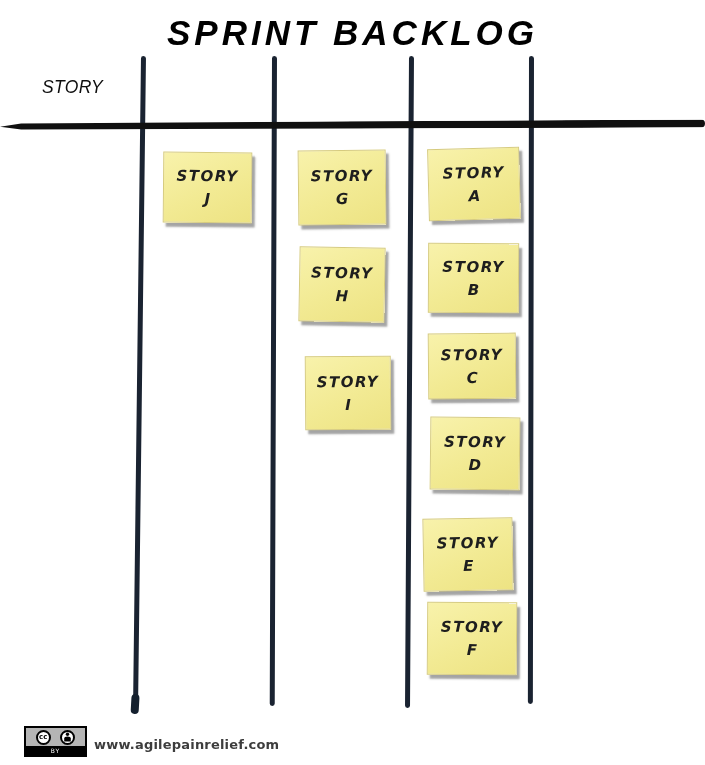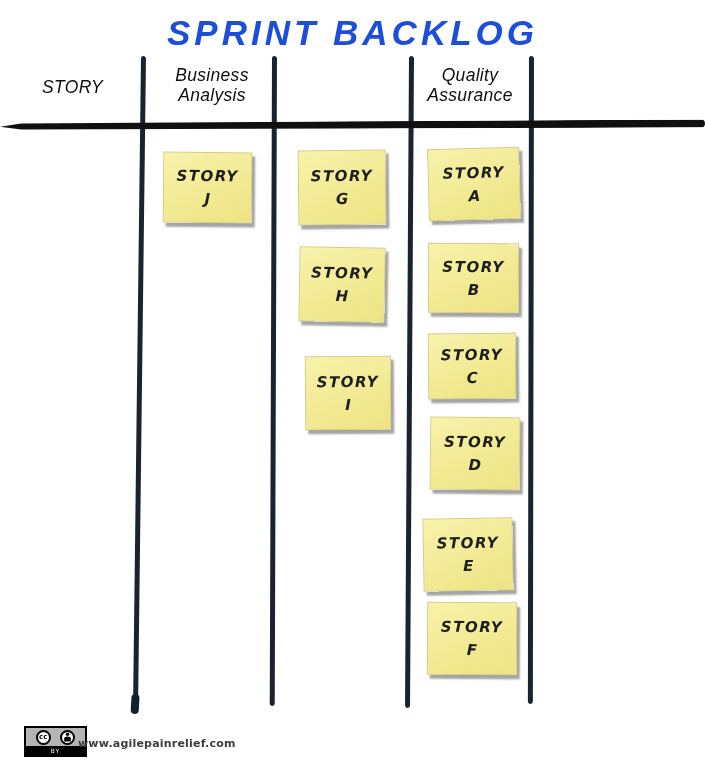--- a/index.html
+++ b/index.html
@@ -6,21 +6,21 @@
   body{
     width:705px;height:765px;background:#ffffff;position:relative;overflow:hidden;
     font-family:"Liberation Sans",sans-serif;color:#141414;
   }
   .board{position:absolute;inset:0;}
 
   
   .title{
     position:absolute;left:0;top:13px;width:705px;text-align:center;
     font-size:35px;font-weight:bold;font-style:italic;letter-spacing:4px;
-    color:#1d4ed8;white-space:nowrap;
+    color:#000000;white-space:nowrap;
   }
 
   
   .col-header{
     position:absolute;text-align:center;font-style:italic;font-size:17.5px;
     line-height:20px;color:#0e0e0e;letter-spacing:.3px;
   }
   .h-story{left:0;top:77px;width:145px;}
   .h-ba{left:150px;top:65px;width:124px;}
   .h-dev{left:279px;top:77px;width:128px;}
@@ -70,34 +70,32 @@
     display:flex;align-items:center;justify-content:center;
     font-size:7px;font-weight:bold;box-sizing:border-box;color:#000;
     font-family:"DejaVu Sans",sans-serif;
   }
   .cc-strip{
     position:absolute;bottom:0;left:0;right:0;height:9px;background:#000;
     color:#fff;font-size:6px;line-height:9px;text-align:center;letter-spacing:1px;
     font-family:"DejaVu Sans",sans-serif;
   }
   .website{
-    position:absolute;left:78px;top:737px;font-size:11px;font-weight:bold;
+    position:absolute;left:94px;top:737px;font-size:13px;font-weight:bold;
     color:#3d3d3d;font-family:"DejaVu Sans",sans-serif;letter-spacing:.2px;
   }
 </style>
 </head>
 <body>
 
 <div class="board">
 
   <div class="title">SPRINT BACKLOG</div>
 
   <div class="col-header h-story">STORY</div>
-  <div class="col-header h-ba">Business Analysis</div>
-  <div class="col-header h-qa">Quality Assurance</div>
 
   <div class="vline v1"></div>
   <div class="vline v2"></div>
   <div class="vline v3"></div>
   <div class="vline v4"></div>
   <div class="hline"></div>
 
   <div class="note" style="left:163px;top:152px;width:89px;height:71px;transform:rotate(.5deg);">
     <span class="l1">STORY</span>
     <span class="l2">J</span>

